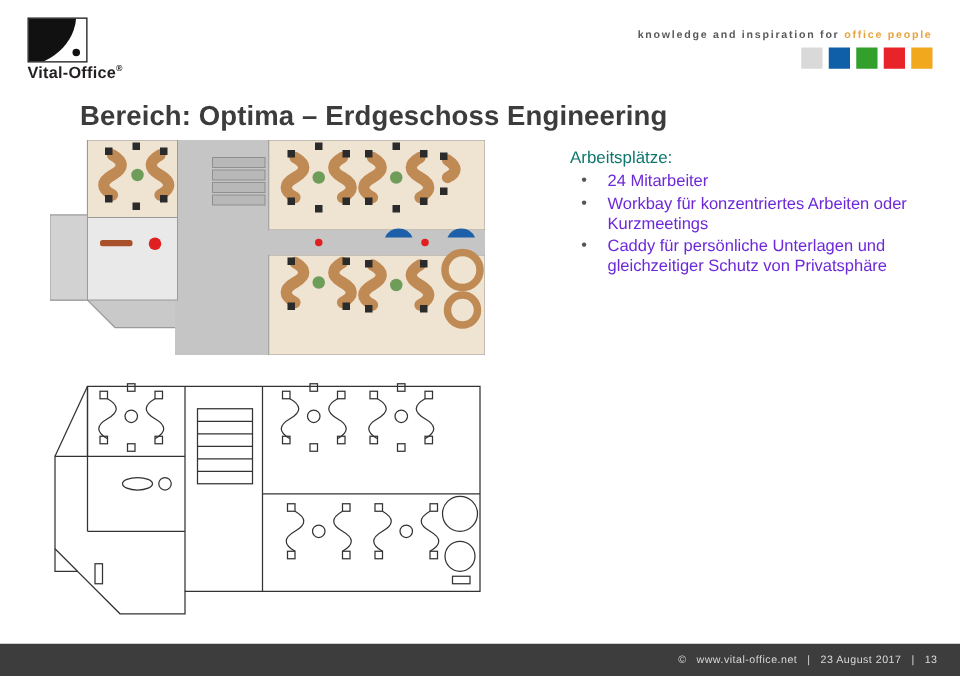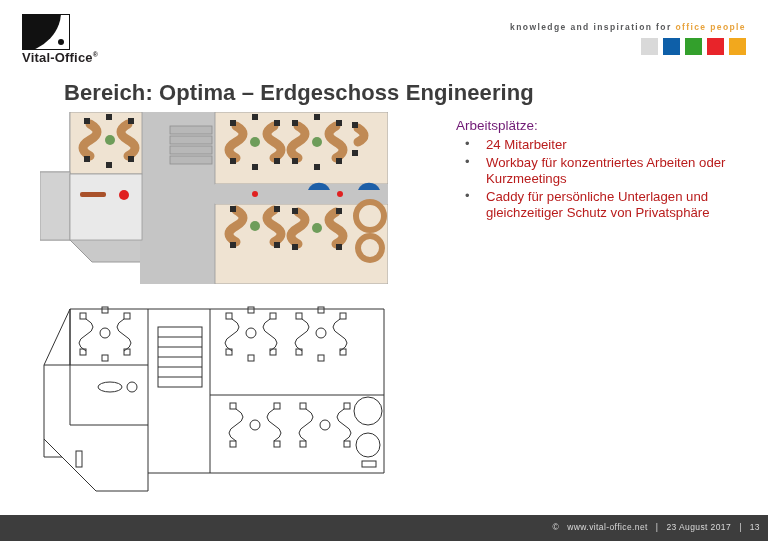--- a/index.html
+++ b/index.html
@@ -43,42 +43,42 @@
 
   
   .title{
     position:absolute;left:40px;top:80px;
     font-size:22px;color:#3c3c3c;font-weight:bold;letter-spacing:.1px;margin-left:24px;
   }
 
   
   .textcol{position:absolute;left:456px;top:118px;width:292px;}
   .textcol h3{
-    margin:0 0 4px 0;font-size:13.5px;font-weight:normal;color:#701a75;
+    margin:0 0 4px 0;font-size:13.5px;font-weight:normal;color:#0f766e;
   }
   .bullets{list-style:none;margin:0;padding:0;}
   .bullets li{
     position:relative;padding-left:30px;margin-bottom:1px;
-    font-size:13.2px;line-height:16.5px;color:#b91c1c;
+    font-size:13.2px;line-height:16.5px;color:#6d28d9;
   }
   .bullets li:before{
     content:"\2022";position:absolute;left:9px;top:-1px;color:#555;font-size:13px;
   }
 
   
   .plan-top{position:absolute;left:40px;top:112px;width:348px;height:172px;}
   .plan-bottom{position:absolute;left:40px;top:305px;width:348px;height:200px;}
 
   
   .footer{
     position:absolute;left:0;bottom:0;width:768px;height:26px;background:#3d3d3d;
   }
   .footer-strip{position:absolute;left:0;bottom:26px;width:768px;height:2px;background:#fff;}
   .footer-text{
-    position:absolute;right:4px;top:7px;color:#d9d9d9;font-size:8.5px;letter-spacing:.4px;
+    position:absolute;right:14px;top:7px;color:#d9d9d9;font-size:8.5px;letter-spacing:.4px;
   }
   .footer-text span{margin:0 4px;}
 </style>
 </head>
 <body>
 
 <div class="slide">
 
   <div class="header">
 

